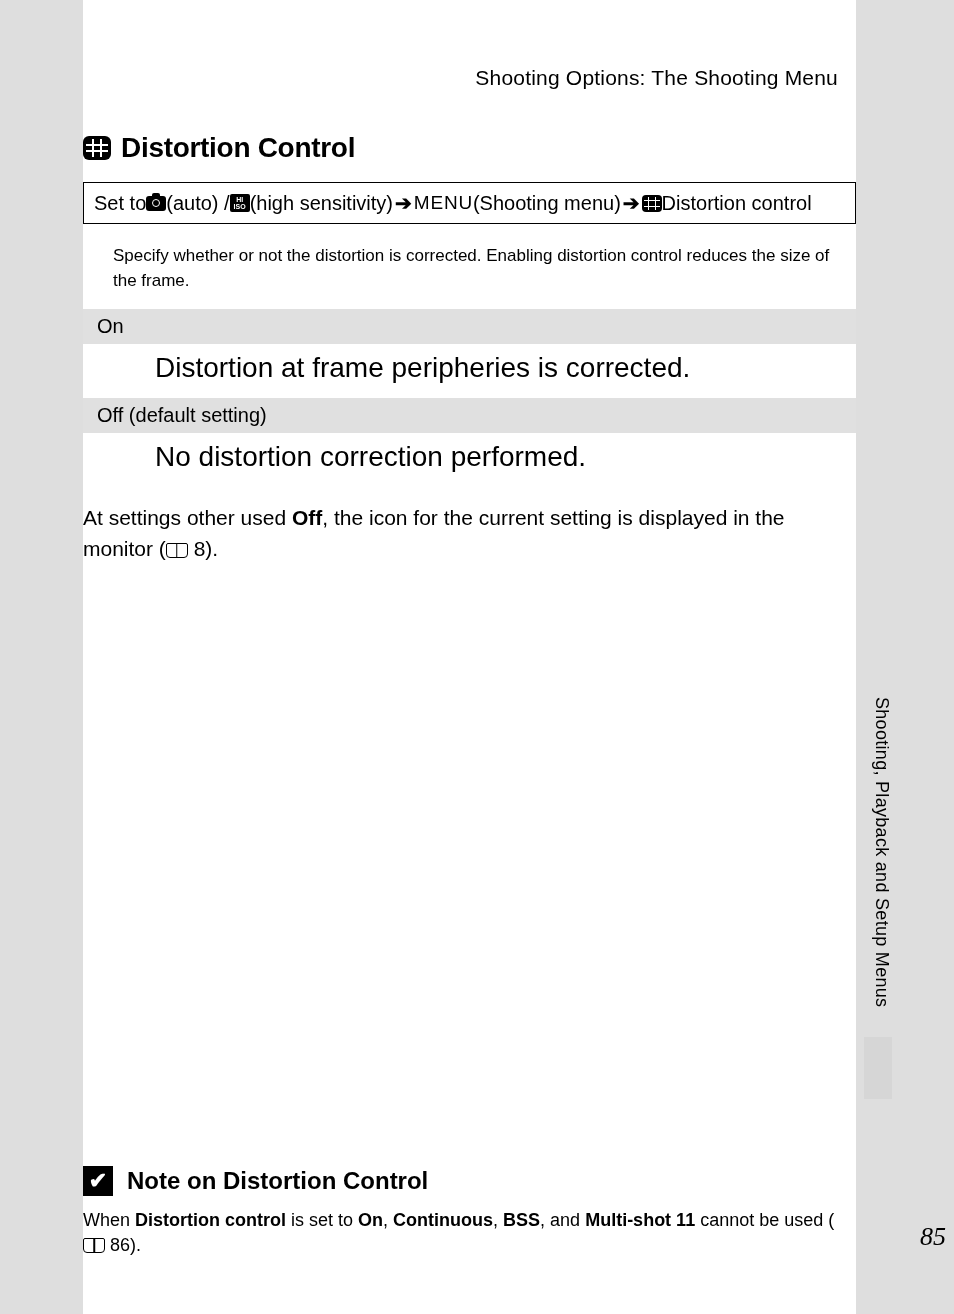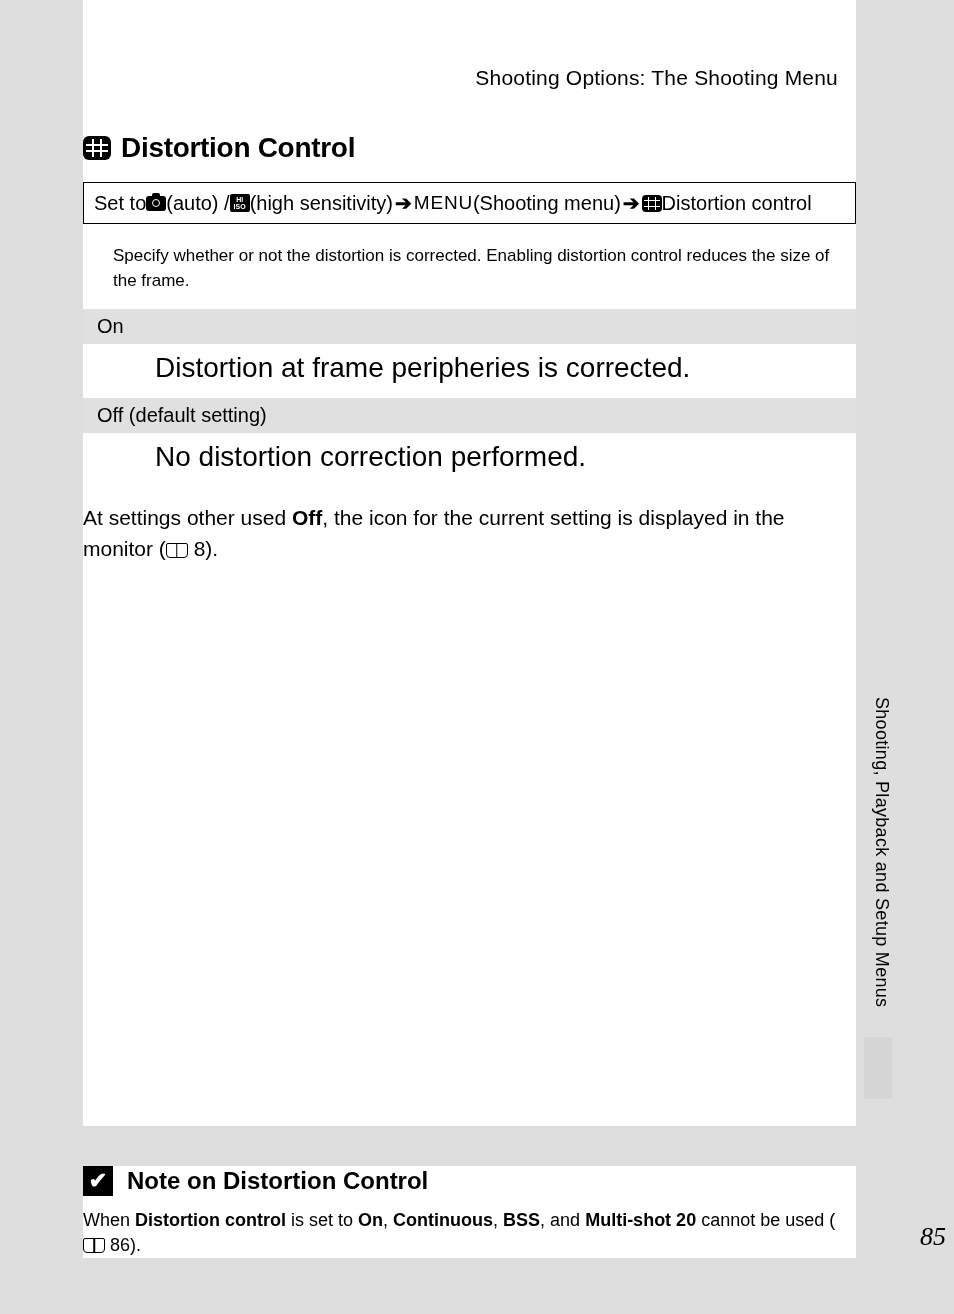--- a/index.html
+++ b/index.html
@@ -8,21 +8,21 @@
     background: #dedede;
     font-family: "Segoe UI", "Helvetica Neue", Arial, sans-serif;
     color: #000;
     position: relative;
   }
   .page {
     position: absolute;
     left: 83px;
     top: 0;
     width: 773px;
-    height: 1126px;
+    height: 1314px;
     background: #ffffff;
     padding: 66px 0 0 0;
   }
   .header-line {
     font-size: 21px;
     text-align: right;
     padding-right: 18px;
     margin-bottom: 42px;
     letter-spacing: 0.2px;
   }
@@ -282,17 +282,17 @@
 
 <div class="side-tab">Shooting, Playback and Setup Menus</div>
 <div class="side-block"></div>
 
 <div class="note-section">
   <div class="note-title-row">
     <span class="check-box">✔</span>
     <span class="note-title">Note on Distortion Control</span>
   </div>
   <div class="note-body">
-    <span>When </span><b>Distortion control</b><span> is set to </span><b>On</b><span>, </span><b>Continuous</b><span>, </span><b>BSS</b><span>, and </span><b>Multi-shot 20</b><span> cannot be used (</span><span class="book-icon"></span><span> 86).</span>
+    <span>When </span><b>Distortion control</b><span> is set to </span><b>On</b><span>, </span><b>Continuous</b><span>, </span><b>BSS</b><span>, and </span><b>Multi-shot 11</b><span> cannot be used (</span><span class="book-icon"></span><span> 86).</span>
   </div>
 </div>
 
 <div class="pgnum">85</div>
 
 </body></html>

